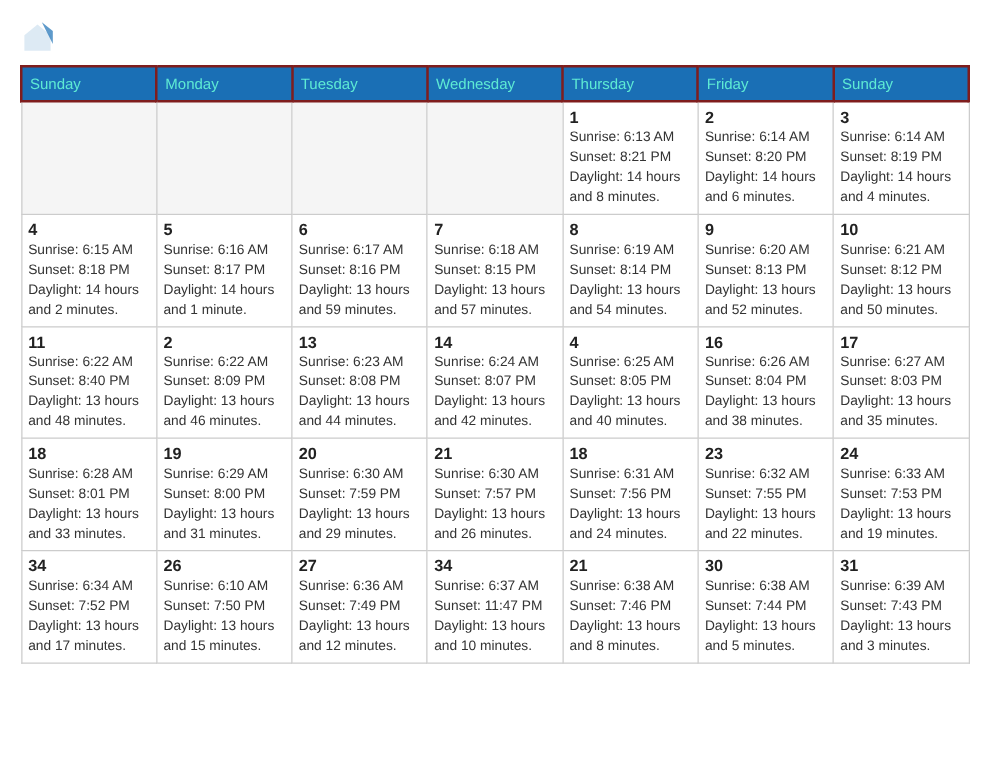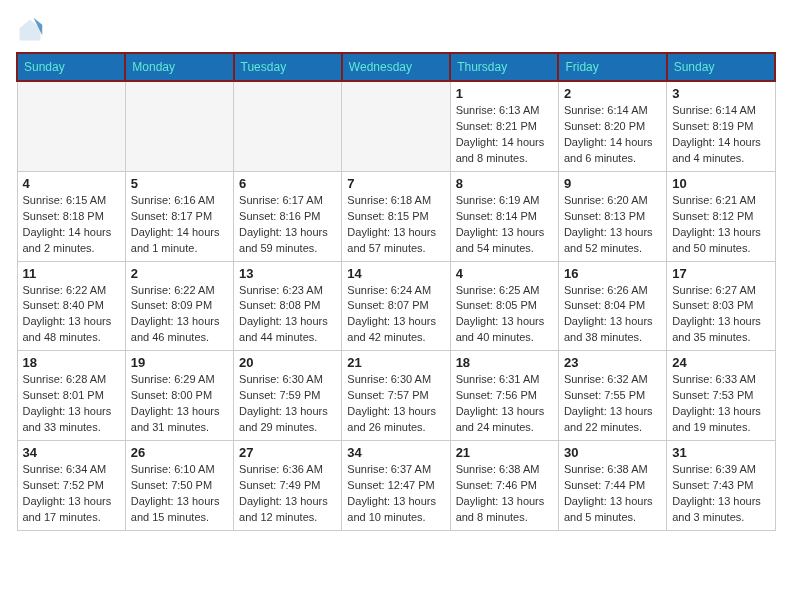--- a/index.html
+++ b/index.html
@@ -316,21 +316,21 @@
         <td>
           <div class="day-num">27</div>
           <div class="day-info">Sunrise: 6:36 AM
 Sunset: 7:49 PM
 Daylight: 13 hours
 and 12 minutes.</div>
         </td>
         <td>
           <div class="day-num">34</div>
           <div class="day-info">Sunrise: 6:37 AM
-Sunset: 12:47 PM
+Sunset: 11:47 PM
 Daylight: 13 hours
 and 10 minutes.</div>
         </td>
         <td>
           <div class="day-num">21</div>
           <div class="day-info">Sunrise: 6:38 AM
 Sunset: 7:46 PM
 Daylight: 13 hours
 and 8 minutes.</div>
         </td>

